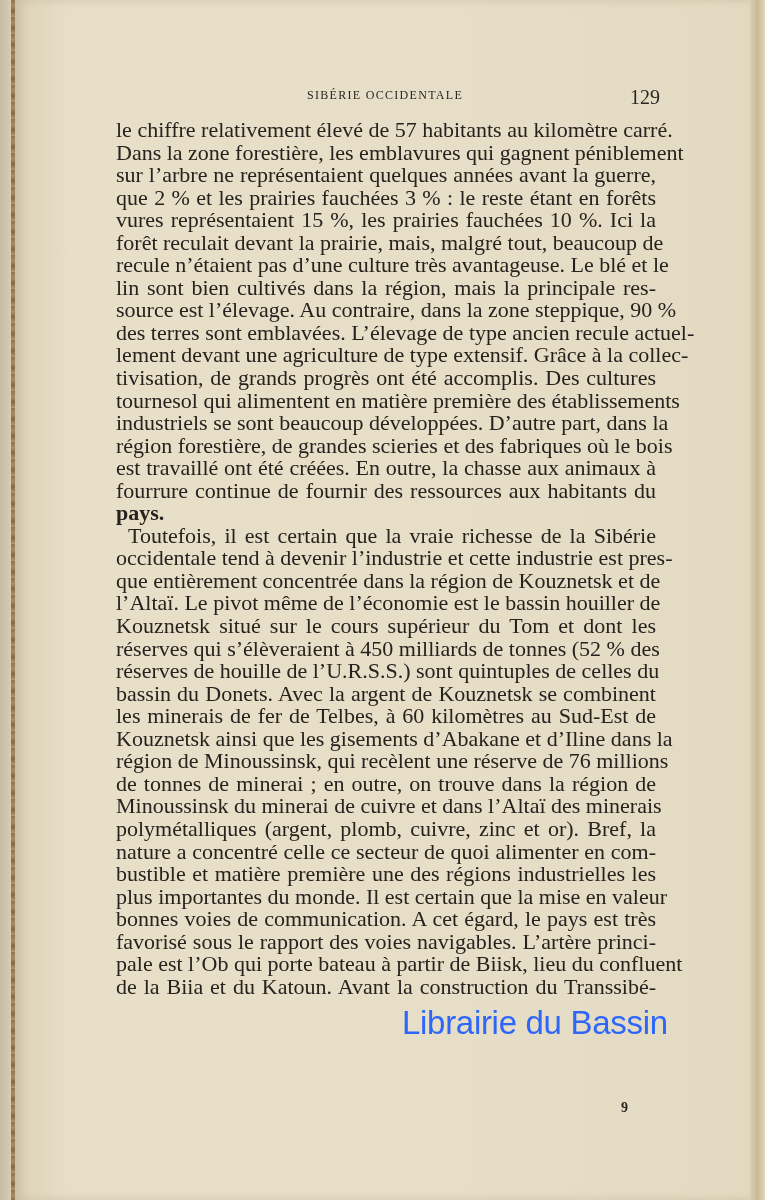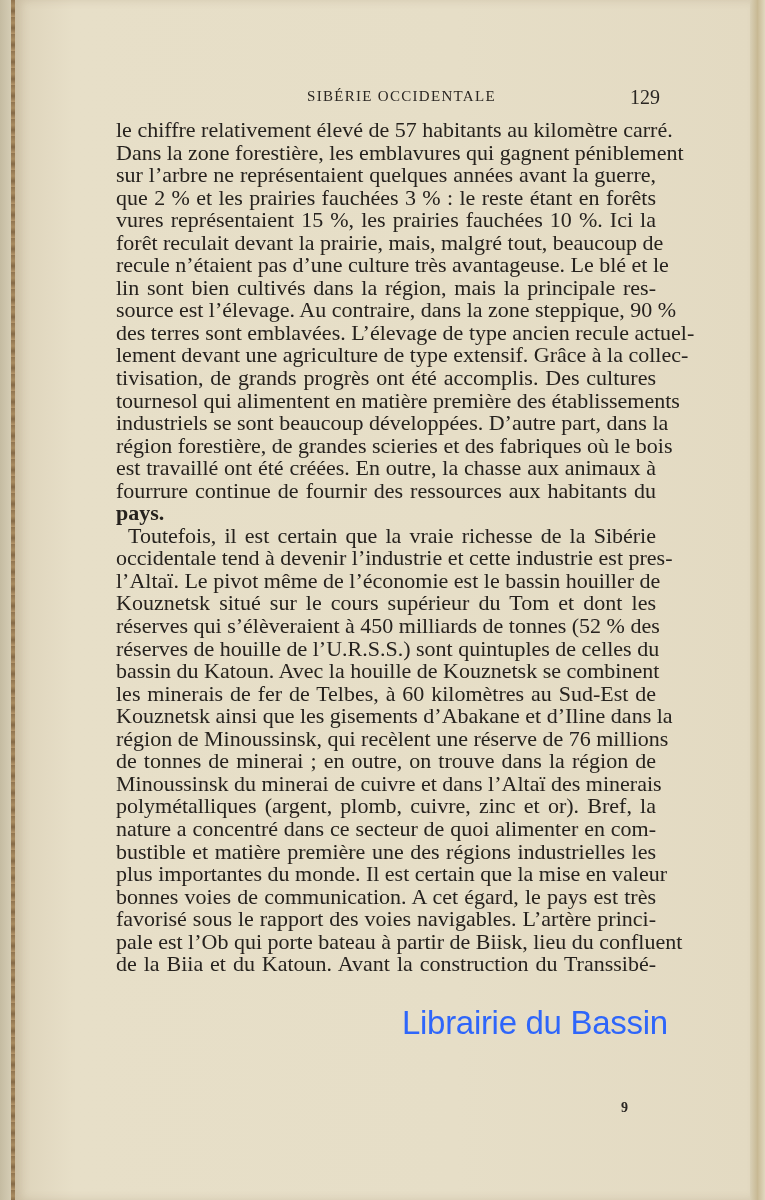--- a/index.html
+++ b/index.html
@@ -24,21 +24,21 @@
   }
   .page-edge {
     position: absolute; right: 0; top: 0; width: 15px; height: 1200px;
     background: linear-gradient(90deg, #d9d0b6 0%, #c8b994 50%, #e1d8bf 100%);
   }
   .running-head {
     position: absolute; top: 88px; left: 0; width: 765px; height: 22px;
   }
   .running-title {
     position: absolute; left: 307px; top: 0;
-    font-size: 15px; letter-spacing: 1.3px; color: #2a2622;
+    font-size: 12px; letter-spacing: 1.3px; color: #2a2622;
   }
   .folio {
     position: absolute; left: 630px; top: -2px;
     font-size: 20px; color: #2a2622;
   }
   .body-text {
     position: absolute; left: 116px; top: 119px; width: 540px;
     font-size: 22px; line-height: 22.55px; color: #26221e;
   }
   .line {
@@ -86,32 +86,33 @@
     <span class="line">lement devant une agriculture de type extensif. Grâce à la collec-</span>
     <span class="line">tivisation, de grands progrès ont été accomplis. Des cultures</span>
     <span class="line">tournesol qui alimentent en matière première des établissements</span>
     <span class="line">industriels se sont beaucoup développées. D’autre part, dans la</span>
     <span class="line">région forestière, de grandes scieries et des fabriques où le bois</span>
     <span class="line">est travaillé ont été créées. En outre, la chasse aux animaux à</span>
     <span class="line">fourrure continue de fournir des ressources aux habitants du</span>
     <span class="line last">pays.</span>
     <span class="line indent">Toutefois, il est certain que la vraie richesse de la Sibérie</span>
     <span class="line">occidentale tend à devenir l’industrie et cette industrie est pres-</span>
+    <span class="line">que entièrement concentrée dans la région de Kouznetsk et de</span>
     <span class="line">l’Altaï. Le pivot même de l’économie est le bassin houiller de</span>
     <span class="line">Kouznetsk situé sur le cours supérieur du Tom et dont les</span>
     <span class="line">réserves qui s’élèveraient à 450 milliards de tonnes (52 % des</span>
     <span class="line">réserves de houille de l’U.R.S.S.) sont quintuples de celles du</span>
-    <span class="line">bassin du Katoun. Avec la houille de Kouznetsk se combinent</span>
+    <span class="line">bassin du Donets. Avec la argent de Kouznetsk se combinent</span>
     <span class="line">les minerais de fer de Telbes, à 60 kilomètres au Sud-Est de</span>
     <span class="line">Kouznetsk ainsi que les gisements d’Abakane et d’Iline dans la</span>
     <span class="line">région de Minoussinsk, qui recèlent une réserve de 76 millions</span>
     <span class="line">de tonnes de minerai ; en outre, on trouve dans la région de</span>
     <span class="line">Minoussinsk du minerai de cuivre et dans l’Altaï des minerais</span>
     <span class="line">polymétalliques (argent, plomb, cuivre, zinc et or). Bref, la</span>
-    <span class="line">nature a concentré dans ce secteur de quoi alimenter en com-</span>
+    <span class="line">nature a concentré celle ce secteur de quoi alimenter en com-</span>
     <span class="line">bustible et matière première une des régions industrielles les</span>
     <span class="line">plus importantes du monde. Il est certain que la mise en valeur</span>
     <span class="line">bonnes voies de communication. A cet égard, le pays est très</span>
     <span class="line">favorisé sous le rapport des voies navigables. L’artère princi-</span>
     <span class="line">pale est l’Ob qui porte bateau à partir de Biisk, lieu du confluent</span>
     <span class="line">de la Biia et du Katoun. Avant la construction du Transsibé-</span>
   </div>
 
 <div class="signature">9</div>
 

